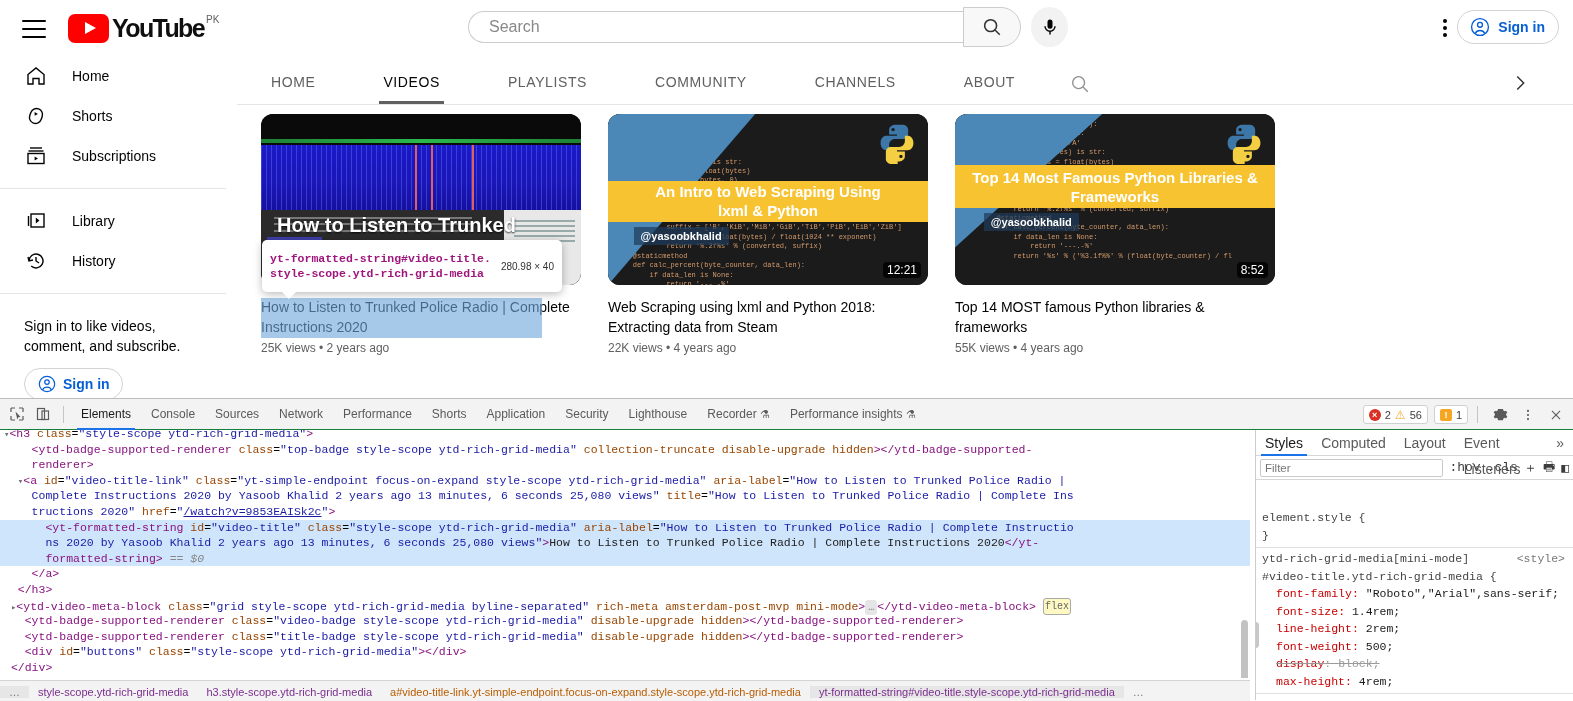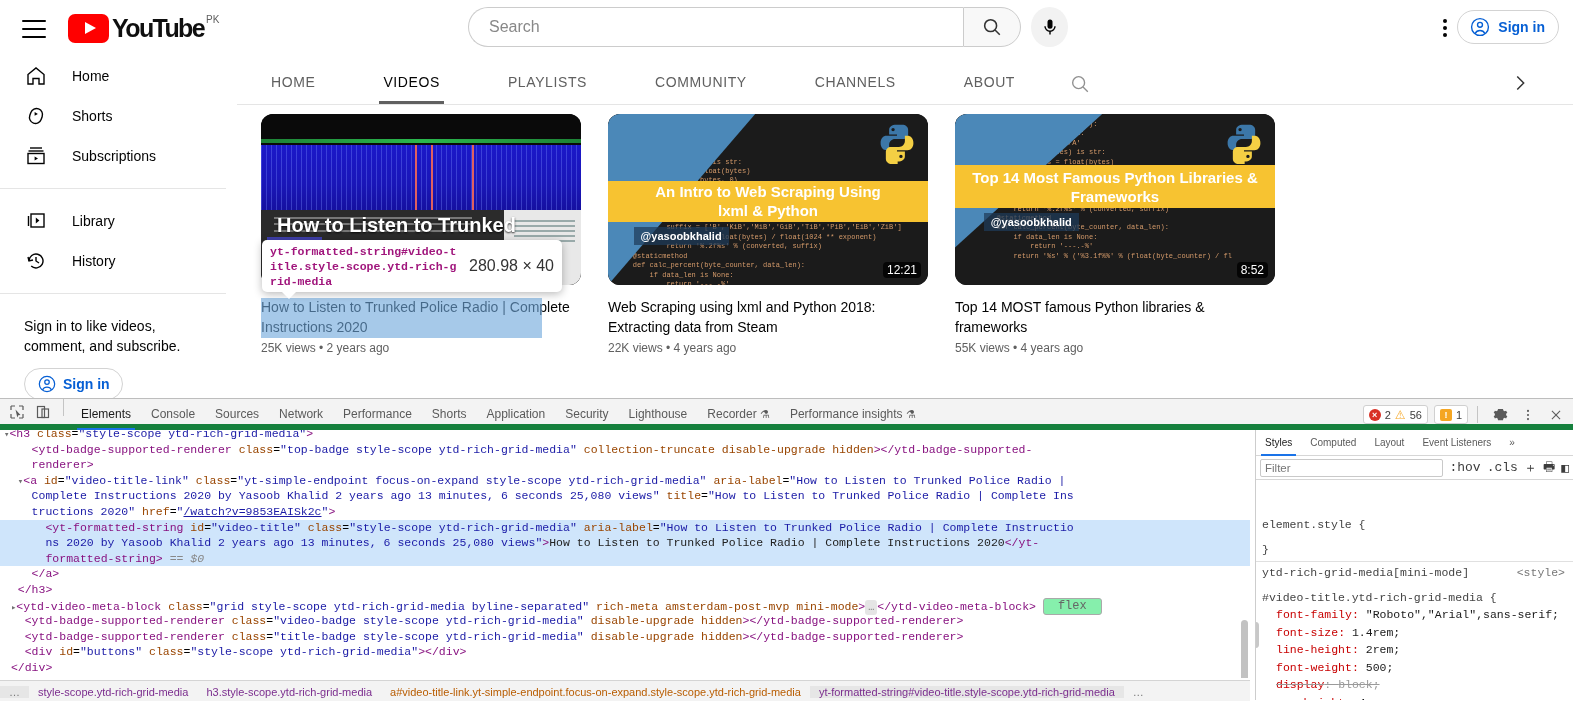--- a/index.html
+++ b/index.html
@@ -17,21 +17,21 @@
   #masthead { position:absolute; left:0; top:0; width:1573px; height:56px; background:#fff; }
   #hamburger { position:absolute; left:20px; top:14px; width:28px; height:28px; cursor:pointer; }
   #hamburger span { display:block; height:2px; background:#030303; margin:6px 2px; border-radius:1px; }
   #yt-logo { position:absolute; left:68px; top:13px; height:30px; display:flex; align-items:center; cursor:pointer; }
   #yt-logo .play-box { width:41px; height:29px; background:#FF0000; border-radius:7px; display:flex; align-items:center; justify-content:center; }
   #yt-logo .play-tri { width:0; height:0; border-left:11px solid #fff; border-top:6.5px solid transparent; border-bottom:6.5px solid transparent; margin-left:3px; }
   #yt-logo .wordmark { font-family:"Liberation Sans", sans-serif; font-weight:700; font-size:25px; letter-spacing:-1.6px; color:#0f0f0f; margin-left:3px; }
   #yt-logo .country { font-size:10px; color:#606060; vertical-align:super; margin-left:2px; position:relative; top:-9px; letter-spacing:0; font-weight:400; }
 
   #search-wrap { position:absolute; left:468px; top:6px; width:600px; height:42px; display:flex; align-items:center; }
-  #search-box { width:540px; height:40px; border:1px solid #ccc; border-right:none; border-radius:20px 0 0 20px; background:#fff; display:flex; align-items:center; padding-left:18px; }
+  #search-box { width:540px; height:32px; border:1px solid #ccc; border-right:none; border-radius:20px 0 0 20px; background:#fff; display:flex; align-items:center; padding-left:18px; }
   #search-input { border:none; outline:none; font-size:16px; color:#222; background:transparent; width:95%; font-family:"Liberation Sans", sans-serif; }
   #search-input::placeholder { color:#888; }
   #search-btn { width:64px; height:40px; border:1px solid #ccc; border-radius:0 20px 20px 0; background:#f8f8f8; display:flex; align-items:center; justify-content:center; cursor:pointer; }
   #mic-btn { width:40px; height:40px; border-radius:50%; background:#f2f2f2; display:flex; align-items:center; justify-content:center; margin-left:10px; cursor:pointer; }
 
   #kebab-btn { position:absolute; right:113px; top:13px; width:30px; height:30px; display:flex; flex-direction:column; align-items:center; justify-content:center; cursor:pointer; }
   #kebab-btn i { width:4px; height:4px; border-radius:50%; background:#030303; margin:1.5px 0; display:block; }
   #signin-btn { position:absolute; right:14px; top:10px; height:34px; padding:0 13px 0 11px; border:1px solid #d3d3d3; border-radius:18px; display:flex; align-items:center; gap:7px; cursor:pointer; background:#fff; }
   #signin-btn .label { color:#065fd4; font-weight:600; font-size:14px; }
 
@@ -83,27 +83,27 @@
   .py-dark-code { position:absolute; inset:0; padding:6px 8px; font-family:"Liberation Mono", monospace; font-size:7px; line-height:9.4px; color:#d49a6a; white-space:pre; overflow:hidden; }
   .py-blue { position:absolute; left:0; top:0; width:46%; height:100%; background:#4b88b8; clip-path:polygon(0 0, 100% 0, 0 100%); }
   .py-blue2 { position:absolute; left:0; top:0; width:46%; height:100%; background:#4b88b8; clip-path:polygon(0 0, 100% 0, 0 78%); }
   .py-band { position:absolute; left:0; width:100%; background:#f7c331; display:flex; align-items:center; justify-content:center; text-align:center; color:#fff; font-weight:600; }
   .py-handle { position:absolute; background:rgba(30,60,90,.72); color:#fff; font-weight:700; font-size:11px; padding:3px 7px; }
   .py-logo { position:absolute; right:10px; top:8px; width:42px; height:42px; }
 
   
   #dom-tooltip { position:absolute; left:262px; top:240px; width:300px; height:52px; background:#fff; border-radius:5px; box-shadow:0 2px 8px rgba(0,0,0,.28); display:flex; align-items:center; padding:4px 8px; z-index:40; }
   #dom-tooltip .sel { font-family:"Liberation Mono", monospace; font-size:11.5px; line-height:15px; color:#a0157c; font-weight:700; flex:1; word-break:break-all; }
-  #dom-tooltip .dims { font-size:16px; color:#333; margin-left:6px; white-space:nowrap; }
+  #dom-tooltip .dims { font-size:10px; color:#333; margin-left:6px; white-space:nowrap; }
   #dom-tooltip .arrow { position:absolute; left:20px; bottom:-7px; width:0;height:0; border-left:7px solid transparent; border-right:7px solid transparent; border-top:7px solid #fff; }
   #highlight-box { position:absolute; left:261px; top:298px; width:281px; height:40px; background:rgba(111,168,220,.62); z-index:30; pointer-events:none; }
 
   
   #devtools { position:absolute; left:0; top:398px; width:1573px; height:303px; background:#fff; border-top:1px solid #bdbdbd; font-family:"Liberation Sans", sans-serif; }
-  #dt-toolbar { position:absolute; left:0; top:0; width:1573px; height:31px; background:#f3f3f3; border-bottom:6px solid #15803d; display:flex; }
+  #dt-toolbar { position:absolute; left:0; top:0; width:1573px; height:31px; background:#f3f3f3; border-bottom:1px solid #15803d; display:flex; align-items:center; }
   .dt-icon-btn { width:26px; height:26px; display:flex; align-items:center; justify-content:center; cursor:pointer; }
   .dt-vsep { width:1px; height:17px; background:#c4c4c4; margin:0 7px; }
   .dt-tab { font-size:12px; color:#5a5a5a; padding:0 10px; height:31px; line-height:31px; cursor:pointer; white-space:nowrap; position:relative; }
   .dt-tab.active { color:#1a1a1a; }
   .dt-tab.active:after { content:""; position:absolute; left:6px; right:6px; bottom:0; height:2px; background:#1a73e8; }
   .dt-tab .flask { font-size:11px; }
   #dt-right { position:absolute; right:4px; top:0; height:31px; display:flex; align-items:center; gap:2px; }
   .counter-grp { display:flex; align-items:center; border:1px solid #d0d0d0; border-radius:3px; height:19px; padding:0 5px; gap:4px; background:#fff; font-size:11px; color:#3c3c3c; }
   .badge-dot { width:12px; height:12px; border-radius:50%; background:#d93025; color:#fff; font-size:9px; font-weight:700; display:flex; align-items:center; justify-content:center; }
   .badge-warn { color:#f5a623; font-size:12px; }
@@ -113,42 +113,42 @@
   #dom-panel { position:absolute; left:0; top:31px; width:1250px; height:248px; background:#fff; overflow:hidden; font-family:"Liberation Mono", monospace; font-size:11.5px; line-height:15.6px; }
   .dom-line { white-space:pre; padding-left:4px; height:15.6px; }
   .dom-line.sel { background:#cfe5fb; }
   .attr { color:#994500; }
   .val { color:#1a1aa6; }
   .txt { color:#222; }
   .punct { color:#881280; }
   .link { color:#1a1aa6; text-decoration:underline; cursor:pointer; }
   .tri { color:#727272; font-size:9px; }
   .dollar { color:#888; font-style:italic; }
-  .flexbadge { display:inline-block; border:1px solid #a9a9a9; border-radius:3px; font-size:12px; padding:0 14px; color:#666; background:#86efac; vertical-align:1px; }
+  .flexbadge { display:inline-block; border:1px solid #a9a9a9; border-radius:3px; font-size:10px; padding:0 1px; color:#666; background:#fef9c3; vertical-align:1px; }
   .ellip { display:inline-block; background:#e5e5e5; border-radius:3px; color:#777; padding:0 3px; font-size:10px; }
   #dom-scrollbar { position:absolute; right:2px; top:190px; width:7px; height:75px; background:#c2c2c2; border-radius:4px; }
 
   
   #crumbs { position:absolute; left:0; top:679px; width:1250px; height:22px; background:#f3f3f3; border-top:1px solid #d4d4d4; display:flex; align-items:center; font-family:"Liberation Sans", sans-serif; font-size:11px; overflow:hidden; }
   .crumb { padding:0 9px; white-space:nowrap; cursor:pointer; color:#7b2d8e; }
   .crumb.sel { background:#e6e6e6; }
   .crumb.orange { color:#b85c00; }
 
   
   #styles-panel { position:absolute; right:0; top:31px; width:318px; height:270px; background:#fff; border-left:1px solid #cdcdcd; }
   #sp-tabs { height:26px; border-bottom:1px solid #d6d6d6; display:flex; align-items:center; background:#fff; }
-  .sp-tab { font-size:10px; color:#5a5a5a; padding:0 9px; height:26px; line-height:26px; cursor:pointer; position:relative; }
+  .sp-tab { font-size:14px; color:#5a5a5a; padding:0 9px; height:26px; line-height:26px; cursor:pointer; position:relative; }
   .sp-tab.active { color:#1a1a1a; }
   .sp-tab.active:after { content:""; position:absolute; left:5px; right:5px; bottom:0; height:2px; background:#1a73e8; }
   #sp-filterbar { height:24px; display:flex; align-items:center; border-bottom:1px solid #d6d6d6; padding:0 4px; gap:6px; }
   #sp-filter { flex:1; height:18px; border:1px solid #c9c9c9; border-radius:2px; font-size:11.5px; padding:0 4px; outline:none; font-family:"Liberation Sans", sans-serif; color:#333; }
   .sp-mini { font-family:"Liberation Mono", monospace; font-size:13px; color:#3c3c3c; cursor:pointer; }
   #sp-rules { position:absolute; left:0; top:77px; right:0; bottom:0; overflow:hidden; font-family:"Liberation Mono", monospace; font-size:11.5px; line-height:17.5px; }
   .rule-block { border-bottom:1px solid #e0e0e0; padding:2px 0 3px 6px; }
-  .sel-txt { color:#444;margin-top:7px; }
+  .sel-txt { color:#444; }
   .prop { color:#c80000; padding-left:14px; }
   .prop .pname { color:#c80000; }
   .prop .pval { color:#1a1a1a; }
   .prop.struck { text-decoration:line-through; color:#9a9a9a; }
   .prop.struck .pval { color:#9a9a9a; }
   .src { color:#777; float:right; padding-right:8px; }
   .disc { color:#727272; font-size:8px; }
   #sp-scroll-handle { position:absolute; left:-4px; top:115px; width:7px; height:26px; background:#c8c8c8; border-radius:4px; }
 </style>
 </head>

